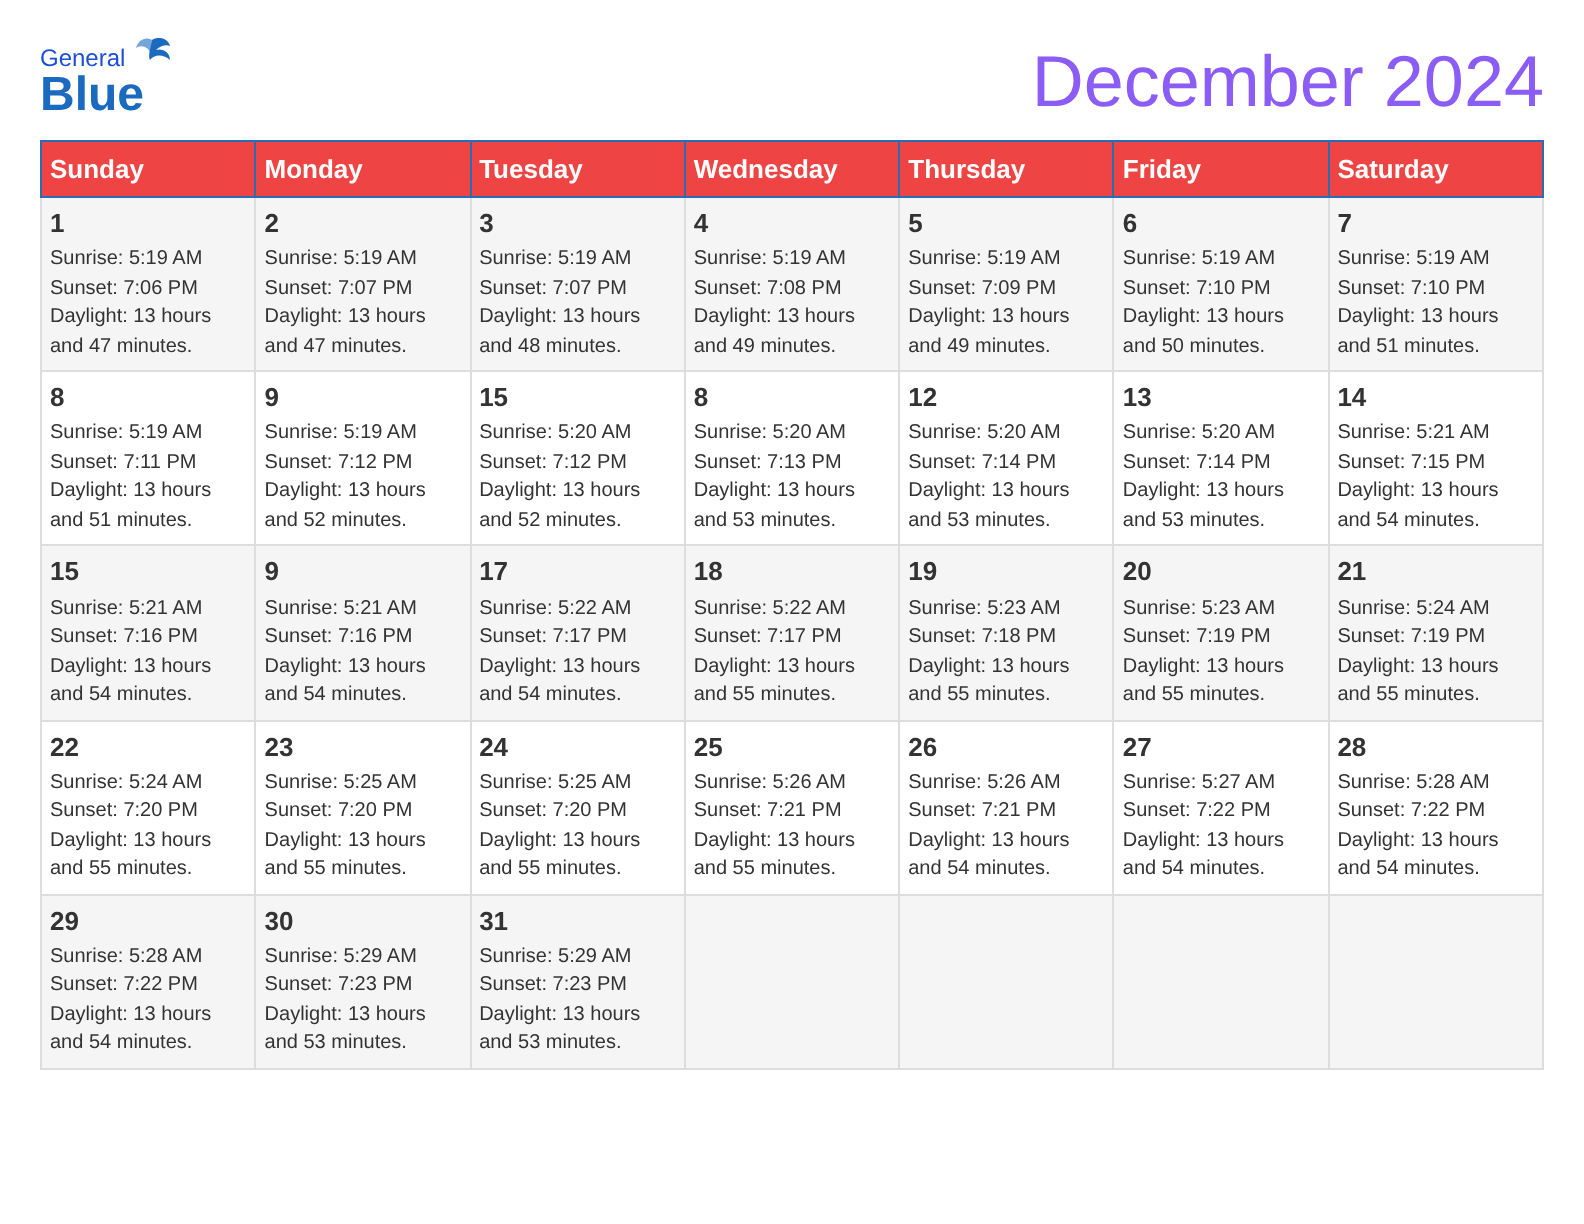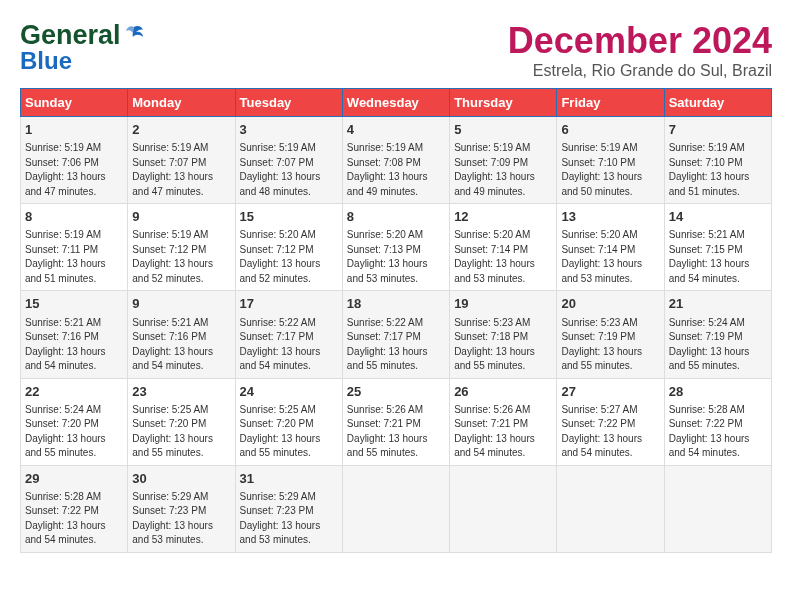--- a/index.html
+++ b/index.html
@@ -19,22 +19,22 @@
     .logo {
       display: flex;
       flex-direction: column;
       align-items: flex-start;
     }
     .title-area {
       text-align: right;
     }
     .month-title {
       font-size: 36px;
-      font-weight: bold;
-      color: #be185d;
+      font-weight: normal;
+      color: #8b5cf6;
     }
     .location {
       font-size: 16px;
       color: #555;
     }
     table {
       width: 100%;
       border-collapse: collapse;
       margin-top: 8px;
     }
@@ -79,33 +79,32 @@
     .empty-cell {
       background: transparent;
     }
   </style>
 </head>
 <body>
 
 <div class="header-area">
   <div class="logo">
     <div style="display:flex;align-items:center;">
-      <span style="font-size:27px;font-weight:bold;color:#14532d;">General</span>
+      <span style="font-size:12px;font-weight:normal;color:#1d4ed8;">General</span>
       <svg width="22" height="22" viewBox="0 0 22 22" style="margin-left:2px;margin-top:-4px;">
         <path d="M11 4 C14 2, 19 3, 20 7 C18 6, 15 7, 13 9 C16 8, 20 10, 20 14 C17 11, 12 11, 10 14 C9 12, 10 9, 11 4Z" fill="#1a6abf"></path>
         <path d="M11 4 C8 2, 4 4, 3 8 C6 6, 9 8, 10 10" fill="#1a6abf" opacity="0.6"></path>
       </svg>
     </div>
     <div style="display:flex;align-items:center;margin-top:-4px;">
       <span style="font-size:24px;font-weight:bold;color:#1a6abf;">Blue</span>
     </div>
   </div>
   <div class="title-area">
     <div class="month-title">December 2024</div>
-    <div class="location">Estrela, Rio Grande do Sul, Brazil</div>
   </div>
 </div>
 
 <table>
   <thead>
     <tr>
     <th>Sunday</th>
         <th>Monday</th>
         <th>Tuesday</th>
         <th>Wednesday</th>

